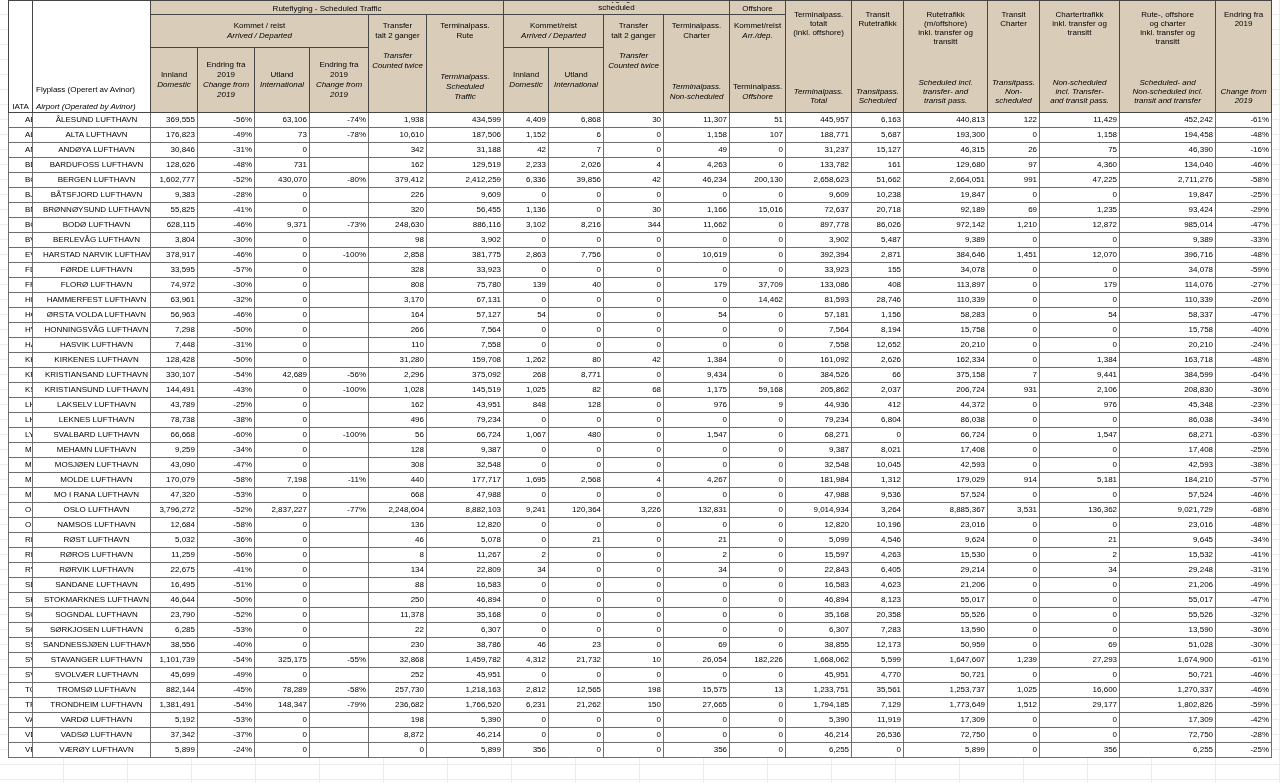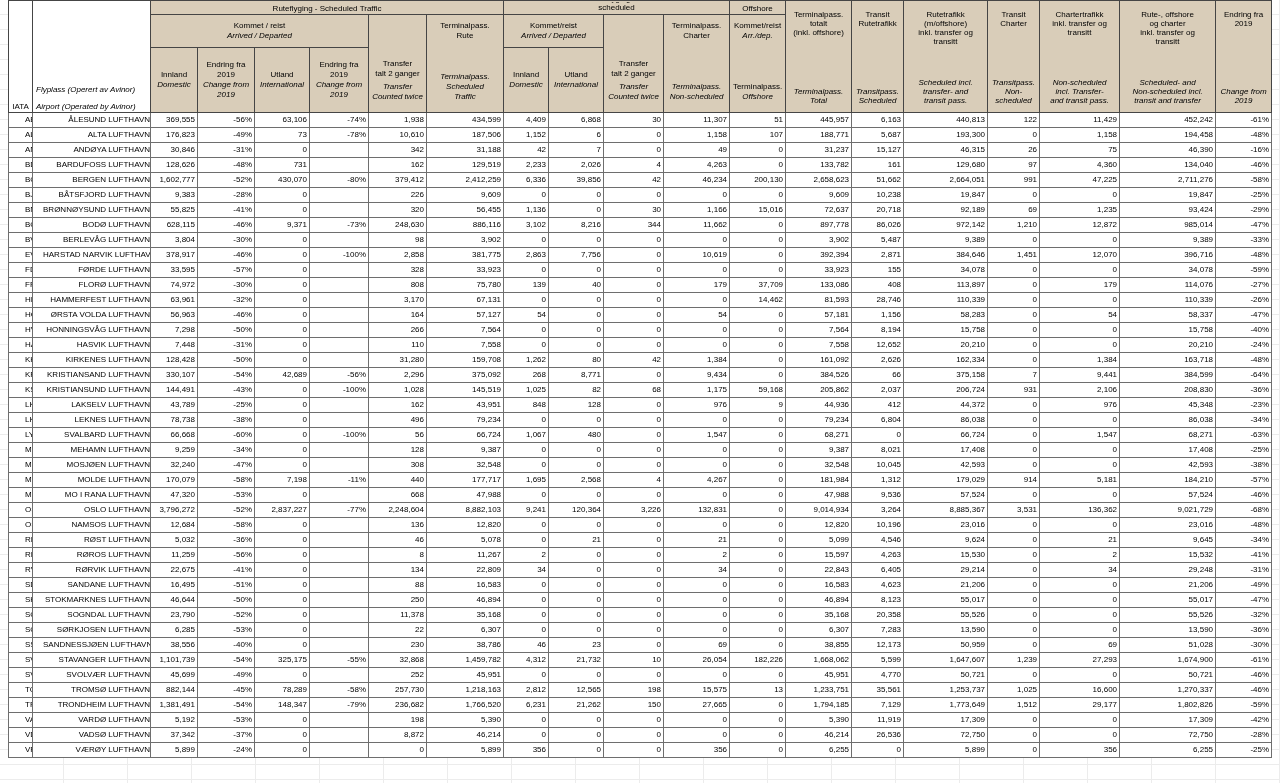--- a/index.html
+++ b/index.html
@@ -27,31 +27,31 @@
   thead th.white{background:#ffffff;}
   .hl{white-space:pre-line;}
   .en{font-style:italic;}
   .r1 th{height:12px;line-height:9px;vertical-align:bottom;padding-bottom:1px;}
   .r2 th{height:32px;}
   .r3 th{height:64px;}
   .vcell{height:104px;display:flex;flex-direction:column;justify-content:space-between;
          align-items:center;padding:3px 1px 6px;box-sizing:border-box;}
   .vcell2{height:92px;display:flex;flex-direction:column;justify-content:space-between;
           align-items:center;padding:3px 1px 8px;box-sizing:border-box;}
-  .vc-center{justify-content:flex-end;gap:3px;}
+  .vc-center{justify-content:flex-start;gap:10px;}
   .th-iata{vertical-align:top;}
   .th-iata span{display:block;margin-top:30px;}
   .th-airport{vertical-align:top;text-align:left;}
   .th-airport .hl{margin:0 0 0 3px;}
-  .th-airport .hl:first-child{margin-top:9px;margin-bottom:8px;font-style:italic;}
+  .th-airport .hl:first-child{margin-top:9px;margin-bottom:8px;}
   .clipwrap{height:11px;overflow:hidden;}
   .clipin{margin-top:-8px;line-height:9px;text-align:center;white-space:pre-line;}
   tbody td{font-size:8px;height:14px;line-height:14px;white-space:nowrap;}
   td.c-code{text-align:right;padding-left:16px;}
-  td.c-name{text-align:right;padding-left:10px;}
+  td.c-name{text-align:center;padding-left:10px;}
   td.c-num{text-align:right;padding-right:2px;}
 </style>
 </head>
 <body>
 
 <div class="grid-bg"></div>
 
 <div class="sheet">
 <table>
   <colgroup>
@@ -742,21 +742,21 @@
           <td class="c-num">8,021</td>
           <td class="c-num">17,408</td>
           <td class="c-num">0</td>
           <td class="c-num">0</td>
           <td class="c-num">17,408</td>
           <td class="c-num">-25%</td>
         </tr>
         <tr>
           <td class="c-code">MJF</td>
           <td class="c-name">MOSJØEN LUFTHAVN</td>
-          <td class="c-num">32,240</td>
+          <td class="c-num">43,090</td>
           <td class="c-num">-47%</td>
           <td class="c-num">0</td>
           <td class="c-num"></td>
           <td class="c-num">308</td>
           <td class="c-num">32,548</td>
           <td class="c-num">0</td>
           <td class="c-num">0</td>
           <td class="c-num">0</td>
           <td class="c-num">0</td>
           <td class="c-num">0</td>

